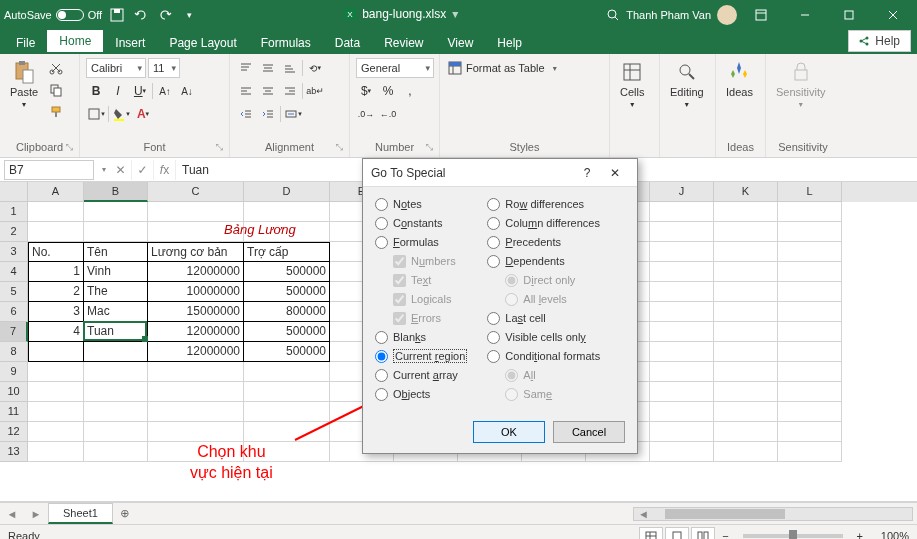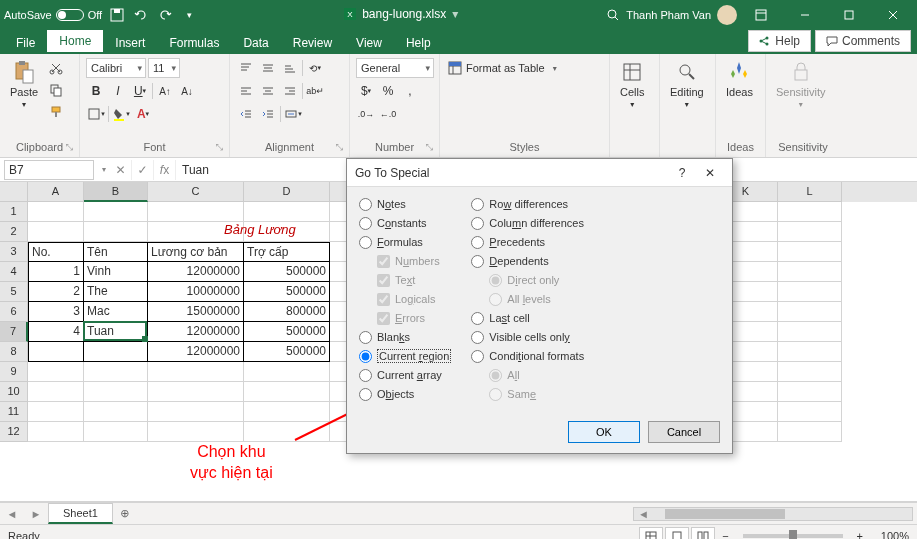--- a/index.html
+++ b/index.html
@@ -182,40 +182,35 @@
           <line x1="10" y1="2" x2="2" y2="10" stroke="#fff"></line>
         </svg>
       </div>
   </div>
 </div>
 
 <div class="ribbon-tabs">
   <div class="tab">File</div>
   <div class="tab active">Home</div>
   <div class="tab">Insert</div>
+  <div class="tab">Page Layout</div>
   <div class="tab">Formulas</div>
   <div class="tab">Data</div>
   <div class="tab">Review</div>
   <div class="tab">View</div>
   <div class="tab">Help</div>
   <div class="spacer"></div>
   <div class="share-btn">
       <svg width="12" height="12" viewBox="0 0 12 12">
         <path d="M2 6 L8 3 M2 6 L8 9" stroke="#217346" fill="none"></path>
         <circle cx="2" cy="6" r="1.5" fill="#217346"></circle>
         <circle cx="8" cy="3" r="1.5" fill="#217346"></circle>
         <circle cx="8" cy="9" r="1.5" fill="#217346"></circle>
       </svg>
       <span>Help</span>
-    </div>
-  <div class="share-btn">
-      <svg width="12" height="12" viewBox="0 0 12 12">
-        <path d="M1 2 h10 v6 h-6 l-3 3 v-3 h-1 z" fill="none" stroke="#555"></path>
-      </svg>
-      <span>Comments</span>
     </div>
 </div>
 
 <div class="ribbon">
   <div class="ribbon-group" style="width:80px;">
     <div class="body">
       <div class="big-btn">
         <div class="icon">
             <svg width="22" height="24" viewBox="0 0 22 24">
               <rect x="3" y="3" width="12" height="16" fill="#d9a86c" stroke="#a67c3d"></rect>
@@ -683,36 +678,51 @@
         <div class="cell" style="width: 86px;"></div>
         <div class="cell" style="width: 64px;"></div>
         <div class="cell" style="width: 64px;"></div>
         <div class="cell" style="width: 64px;"></div>
         <div class="cell" style="width: 64px;"></div>
         <div class="cell" style="width: 64px;"></div>
         <div class="cell" style="width: 64px;"></div>
         <div class="cell" style="width: 64px;"></div>
         <div class="cell" style="width: 64px;"></div>
       </div>
+      <div class="grid-row">
+        <div class="rh">13</div>
+        <div class="cell" style="width: 56px;"></div>
+        <div class="cell" style="width: 64px;"></div>
+        <div class="cell" style="width: 96px;"></div>
+        <div class="cell" style="width: 86px;"></div>
+        <div class="cell" style="width: 64px;"></div>
+        <div class="cell" style="width: 64px;"></div>
+        <div class="cell" style="width: 64px;"></div>
+        <div class="cell" style="width: 64px;"></div>
+        <div class="cell" style="width: 64px;"></div>
+        <div class="cell" style="width: 64px;"></div>
+        <div class="cell" style="width: 64px;"></div>
+        <div class="cell" style="width: 64px;"></div>
+      </div>
     </div>
   <div class="active-cell" style="left: 83px; top: 139px; width: 64px; height: 20px;"></div>
 
   <div class="annotation" style="left:190px; top:260px; white-space:pre; text-align:center;">Chọn khu
 vực hiện tại</div>
   <svg class="arrow" style="left:290px; top:203px;" width="110" height="60">
       <defs>
         <marker id="ah" markerWidth="8" markerHeight="8" refX="6" refY="3" orient="auto">
           <path d="M0 0 L6 3 L0 6 Z" fill="#ff0000"></path>
         </marker>
       </defs>
       <line x1="5" y1="55" x2="100" y2="8" stroke="#ff0000" stroke-width="2" marker-end="url(#ah)"></line>
     </svg>
 </div>
 
-<div class="dialog" style="left:346px; top:158px; width:387px;">
+<div class="dialog" style="left:362px; top:158px; width:276px;">
   <div class="dlg-title">
     <span>Go To Special</span>
     <span class="sp"></span>
     <span class="help">?</span>
     <span class="close">✕</span>
   </div>
   <div class="dlg-body">
     <div class="cols">
       <div class="col-left" style="display:flex;flex-direction:column;gap:1px;">
         <label class="opt">

